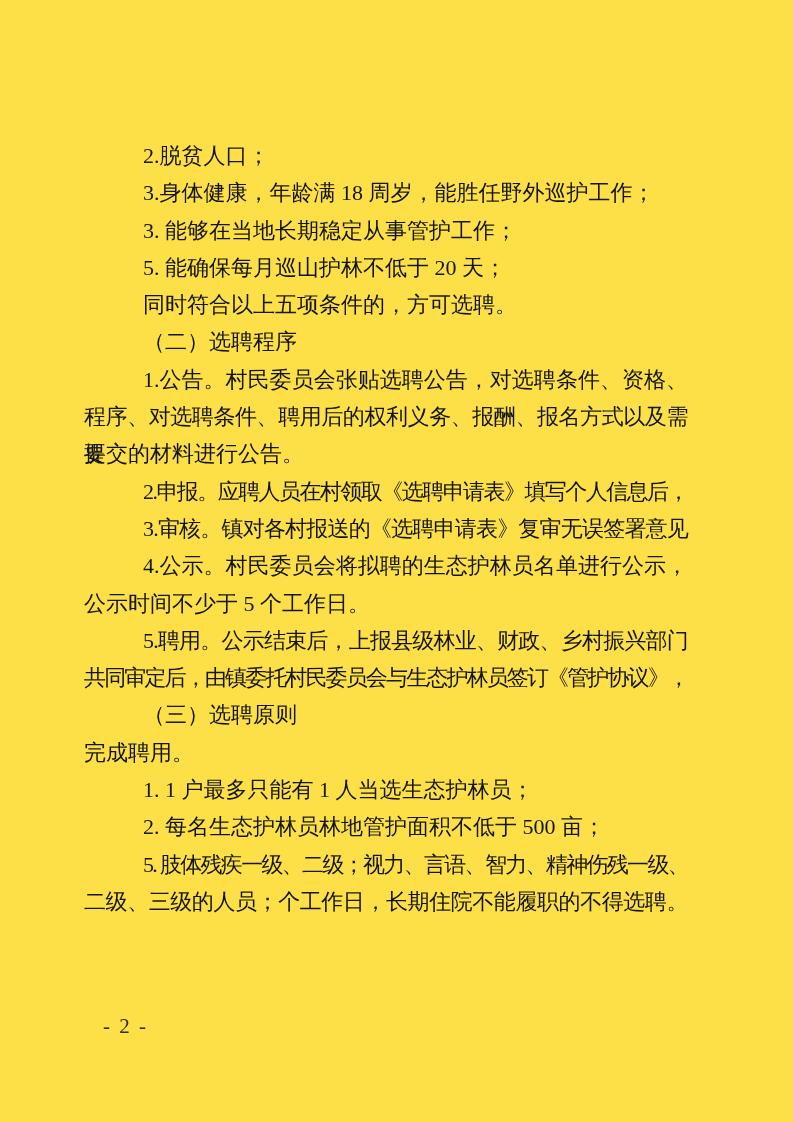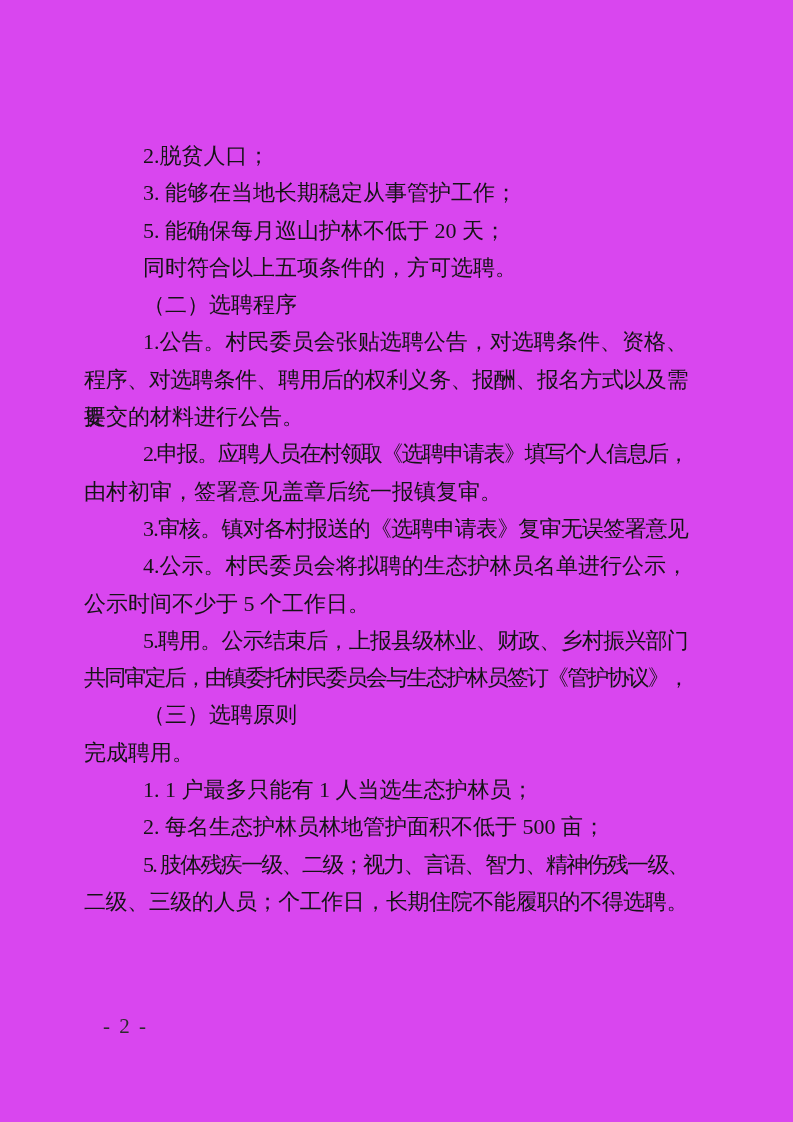--- a/index.html
+++ b/index.html
@@ -4,21 +4,21 @@
 <style>
   html, body {
     margin: 0;
     padding: 0;
     background: #ffffff;
   }
   .page {
     position: relative;
     width: 793px;
     height: 1122px;
-    background: #d946ef;
+    background: #fde047;
     font-family: "Liberation Serif", "DejaVu Serif", serif;
     color: #141414;
     overflow: hidden;
   }
   .body-text {
     position: absolute;
     left: 84px;
     top: 137px;
     width: 604px;
   }
@@ -46,29 +46,29 @@
     letter-spacing: 2px;
     color: #2b2b2b;
   }
 </style>
 </head>
 <body>
 
 <div class="page">
   <div class="body-text">
     <div class="ln ind" style="">2.脱贫人口；</div>
+    <div class="ln ind" style="">3.身体健康，年龄满 18 周岁，能胜任野外巡护工作；</div>
     <div class="ln ind" style="">3. 能够在当地长期稳定从事管护工作；</div>
     <div class="ln ind" style="">5. 能确保每月巡山护林不低于 20 天；</div>
     <div class="ln ind" style="">同时符合以上五项条件的，方可选聘。</div>
     <div class="ln ind" style="">（二）选聘程序</div>
     <div class="ln ind full" style="">1.公告。村民委员会张贴选聘公告，对选聘条件、资格、</div>
     <div class="ln full" style="letter-spacing: -0.428571px;">程序、对选聘条件、聘用后的权利义务、报酬、报名方式以及需要</div>
     <div class="ln" style="">提交的材料进行公告。</div>
     <div class="ln ind full" style="letter-spacing: -1.57143px;">2.申报。应聘人员在村领取《选聘申请表》填写个人信息后，</div>
-    <div class="ln" style="">由村初审，签署意见盖章后统一报镇复审。</div>
     <div class="ln ind full" style="letter-spacing: -0.814815px;">3.审核。镇对各村报送的《选聘申请表》复审无误签署意见</div>
     <div class="ln ind full" style="">4.公示。村民委员会将拟聘的生态护林员名单进行公示，</div>
     <div class="ln" style="">公示时间不少于 5 个工作日。</div>
     <div class="ln ind full" style="letter-spacing: -0.814815px;">5.聘用。公示结束后，上报县级林业、财政、乡村振兴部门</div>
     <div class="ln full" style="letter-spacing: -1.86667px;">共同审定后，由镇委托村民委员会与生态护林员签订《管护协议》，</div>
     <div class="ln ind" style="">（三）选聘原则</div>
     <div class="ln" style="">完成聘用。</div>
     <div class="ln ind" style="">1. 1 户最多只能有 1 人当选生态护林员；</div>
     <div class="ln ind" style="">2. 每名生态护林员林地管护面积不低于 500 亩；</div>
     <div class="ln ind full" style="letter-spacing: -1.68966px;">5. 肢体残疾一级、二级；视力、言语、智力、精神伤残一级、</div>

